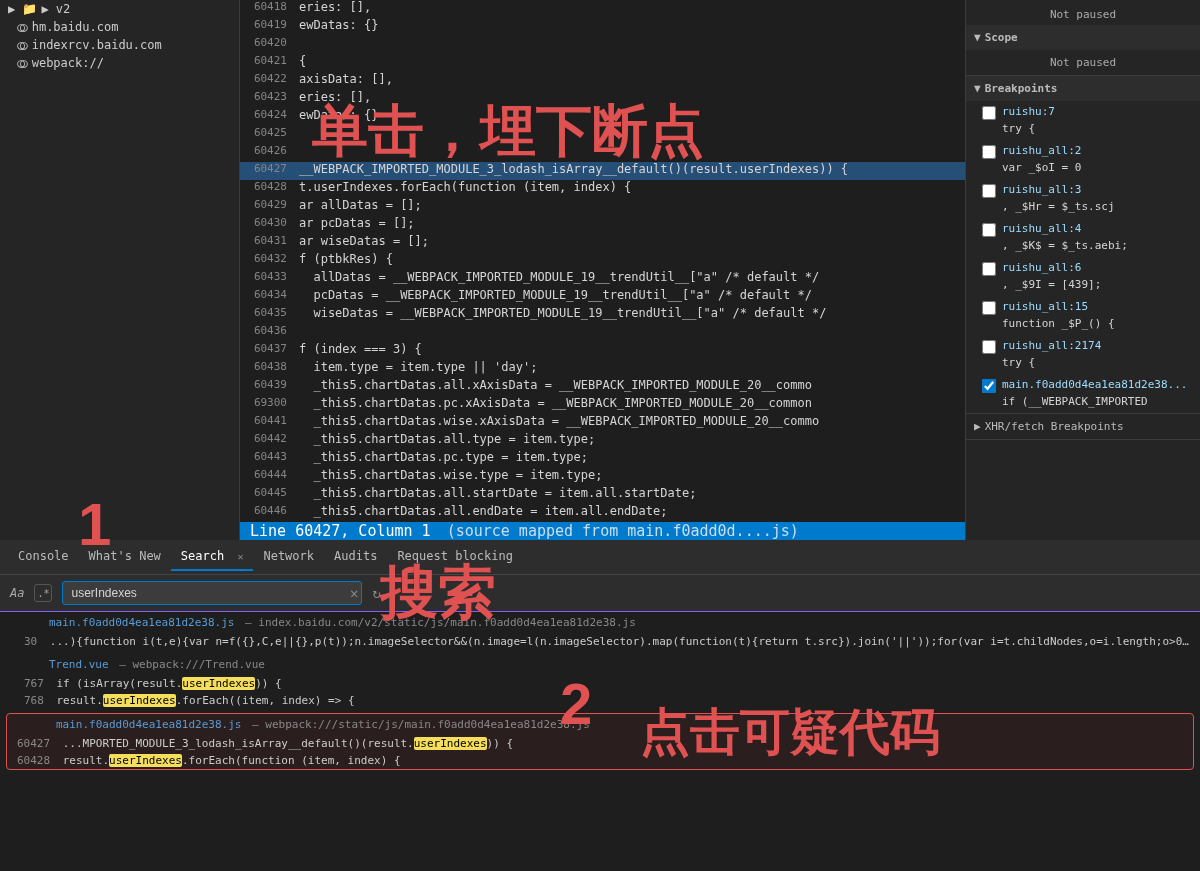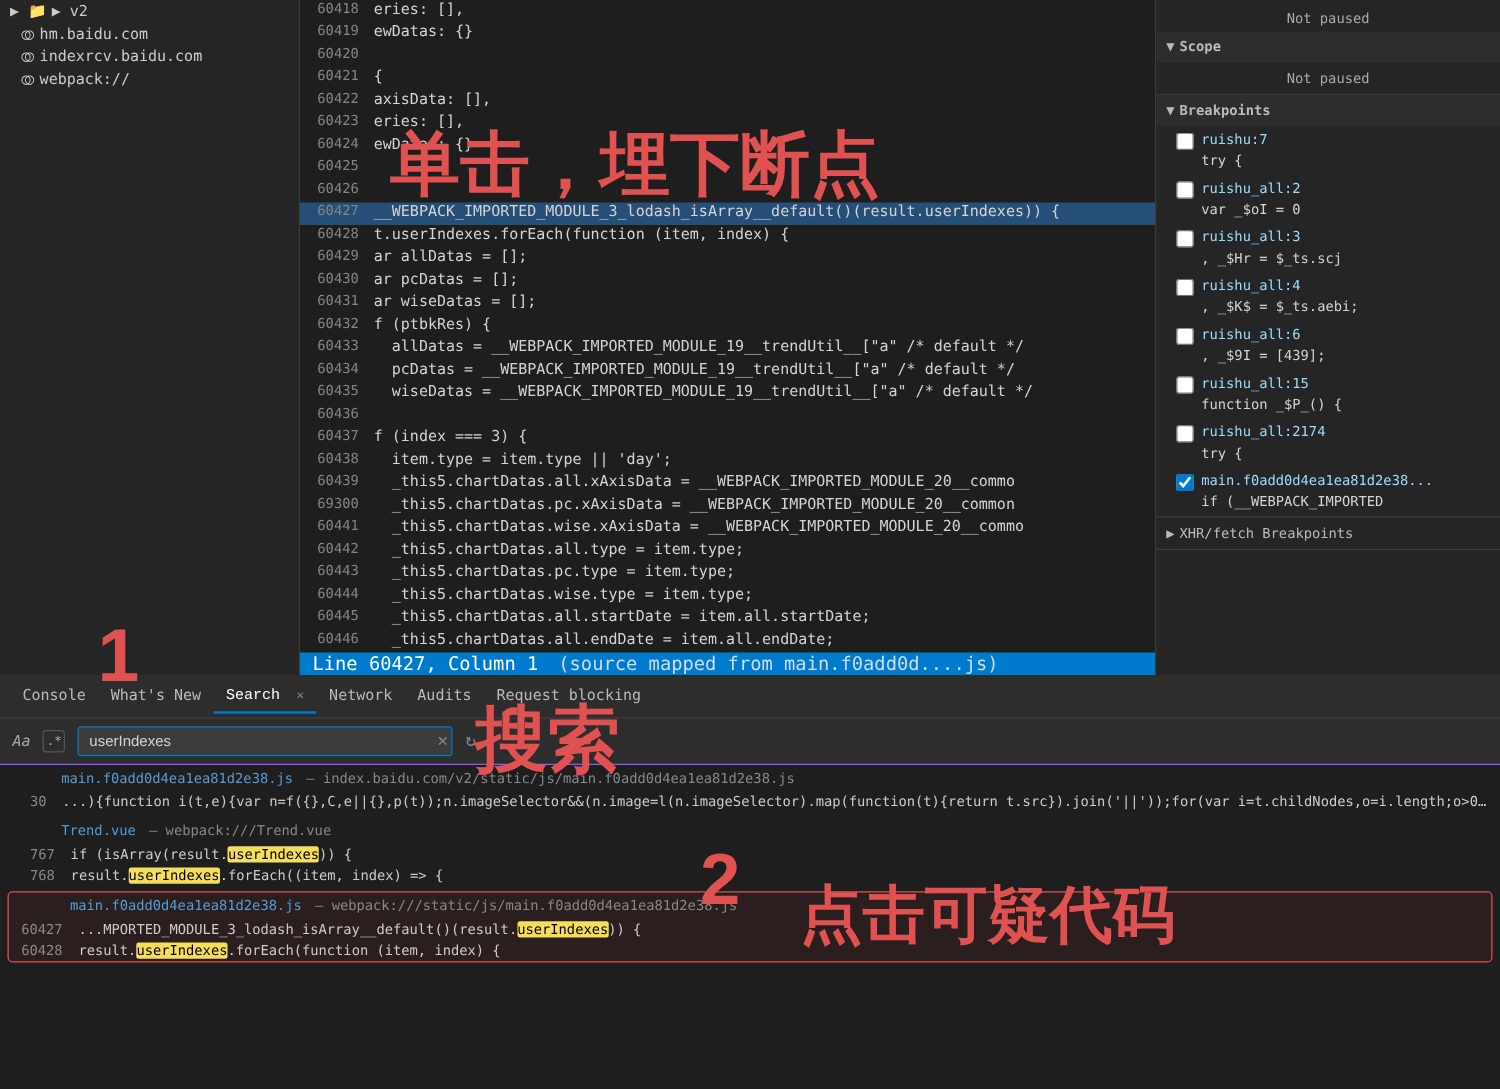--- a/index.html
+++ b/index.html
@@ -19,36 +19,36 @@
     .code-line { display: flex; align-items: stretch; min-height: 18px; }
     .code-line.highlighted { background: #264f78; }
     .line-num { width: 55px; min-width: 55px; color: #858585; text-align: right; padding-right: 8px; padding-left: 4px; user-select: none; font-size: 11px; }
     .line-content { flex: 1; padding-left: 4px; white-space: pre; overflow: hidden; color: #d4d4d4; font-size: 12px; }
 
     
     .status-bar { height: 18px; background: #007acc; display: flex; align-items: center; padding: 0 10px; font-size: 15px; color: #fff; }
     .status-bar-item { margin-right: 16px; }
 
     
-    .right-panel { width: 276px; background: #252526; border-left: 1px solid #3c3c3c; font-size: 12px; overflow-y: auto; }
+    .right-panel { width: 235px; background: #252526; border-left: 1px solid #3c3c3c; font-size: 12px; overflow-y: auto; }
     .panel-section { border-bottom: 1px solid #3c3c3c; }
     .panel-header { padding: 6px 8px; color: #bbb; font-size: 11px; display: flex; align-items: center; gap: 4px; background: #2d2d2d; }
     .panel-title { font-weight: bold; }
     .panel-not-paused { text-align: center; padding: 6px; color: #aaa; font-size: 11px; }
     .bp-item { padding: 3px 8px 3px 16px; display: flex; align-items: flex-start; gap: 6px; }
     .bp-checkbox { width: 14px; height: 14px; margin-top: 2px; flex-shrink: 0; }
     .bp-checked { accent-color: #007acc; }
     .bp-text { color: #ccc; line-height: 1.5; font-size: 11px; }
     .bp-text .bp-file { color: #9cdcfe; }
     .bp-text .bp-code { color: #d4d4d4; font-size: 11px; }
 
     
     .bottom-tabs { display: flex; align-items: center; background: #2d2d2d; border-bottom: 1px solid #444; height: 35px; padding: 0 8px; gap: 0; }
     .tab { padding: 6px 12px; color: #bbb; cursor: pointer; font-size: 12px; border-bottom: 2px solid transparent; }
-    .tab.active { color: #fff; border-bottom: 2px solid #007acc; font-family: Liberation Mono, monospace; }
+    .tab.active { color: #fff; border-bottom: 2px solid #007acc; }
     .tab .close-btn { margin-left: 6px; color: #888; font-size: 10px; }
     .aa-label { color: #aaa; font-size: 12px; margin-right: 4px; font-style: italic; }
     .regex-btn { color: #aaa; width: 18px; height: 18px; display: flex; align-items: center; justify-content: center; border: 1px solid #555; border-radius: 3px; cursor: pointer; font-size: 10px; margin-right: 4px; }
 
     
     .search-bar { display: flex; align-items: center; padding: 6px 10px; gap: 6px; background: #2d2d2d; border-bottom: 1px solid #8b5cf6; }
     .search-input-wrap { position: relative; flex: 1; max-width: 300px; }
     .search-input { width: 100%; background: #3c3c3c; border: 1px solid #007acc; border-radius: 3px; color: #d4d4d4; padding: 4px 24px 4px 8px; font-size: 12px; outline: none; }
     .search-clear { position: absolute; right: 4px; top: 50%; transform: translateY(-50%); color: #888; cursor: pointer; font-size: 14px; }
     .search-refresh { color: #888; cursor: pointer; font-size: 14px; margin-left: 4px; }

